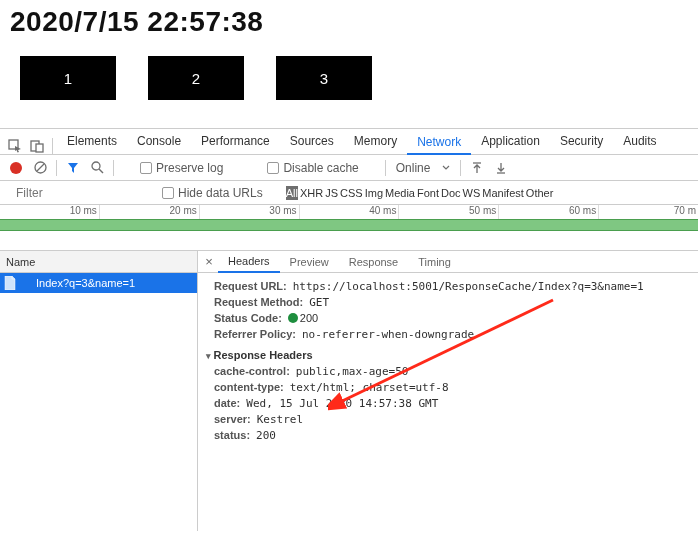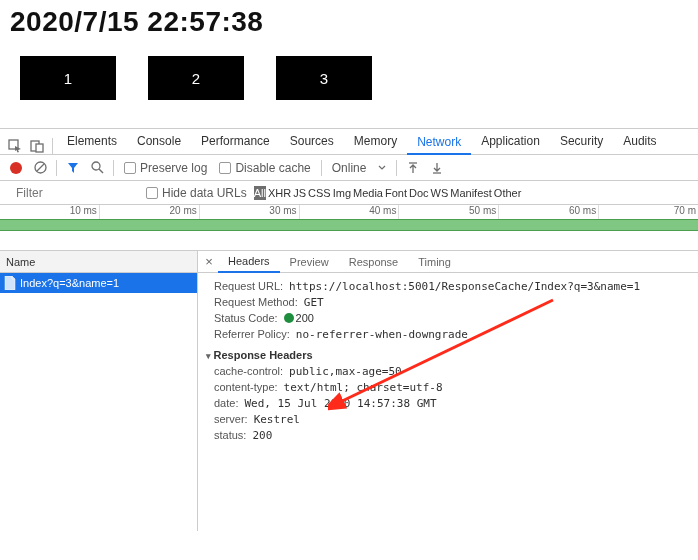--- a/index.html
+++ b/index.html
@@ -11,44 +11,44 @@
   .devtools { border-top: 1px solid #ccc; margin-top: 18px; font-size: 12px; color: #5a5a5a; }
   .dt-tabs { display: flex; align-items: flex-end; height: 26px; border-bottom: 1px solid #ccc; padding: 0 4px; }
   .dt-icon { width: 16px; height: 16px; display: flex; align-items: center; justify-content: center; margin: 0 3px; color: #6e6e6e; }
   .dt-sep { width: 1px; height: 16px; background: #ccc; margin: 0 4px; }
   .dt-tab { padding: 0 10px; height: 26px; line-height: 26px; color: #333; cursor: default; }
   .dt-tab.active { color: #1a73e8; border-bottom: 2px solid #1a73e8; position: relative; top: 1px; }
   .dt-toolbar { display: flex; align-items: center; height: 26px; border-bottom: 1px solid #ccc; padding: 0 4px; }
   .rec-dot { width: 12px; height: 12px; border-radius: 50%; background: #d93025; margin: 0 6px; }
   .tb-icon { width: 16px; height: 16px; display: flex; align-items: center; justify-content: center; margin: 0 4px; color: #6e6e6e; }
   .tb-sep { width: 1px; height: 16px; background: #ccc; margin: 0 4px; }
-  .checkbox-wrap { display: flex; align-items: center; margin: 0 6px; gap: 4px; color: #5a5a5a; }
+  .checkbox-wrap { display: flex; align-items: center; margin: 0 22px; gap: 4px; color: #5a5a5a; }
   .checkbox-box { width: 12px; height: 12px; border: 1px solid #999; border-radius: 2px; }
   .online-sel { display: flex; align-items: center; gap: 12px; margin: 0 6px; }
   .filter-row { display: flex; align-items: center; height: 24px; border-bottom: 1px solid #ccc; }
   .filter-input { border: none; outline: none; width: 140px; height: 20px; padding: 0 16px; font-size: 12px; color: #888; background: transparent; }
   .chip { padding: 1px 0; border-radius: 0; margin: 0 1px; font-size: 11px; color: #333; }
   .chip.all { background: #6e6e6e; color: #fff; }
   .timeline { height: 46px; border-bottom: 1px solid #ccc; position: relative; }
   .tl-ticks { display: flex; position: absolute; top: 0; left: 0; right: 0; height: 14px; }
   .tl-tick { flex: 1; text-align: right; font-size: 10px; color: #666; border-right: 1px solid #ddd; padding-right: 2px; }
   .tl-bar { position: absolute; top: 14px; left: 0; right: 0; height: 12px; background: linear-gradient(to bottom, #7fc782 0, #7fc782 100%); border-top: 1px solid #4a9e4e; border-bottom: 1px solid #4a9e4e; }
   .lower { display: flex; height: 280px; }
   .req-list { width: 198px; border-right: 1px solid #ccc; }
   .req-head { height: 22px; line-height: 22px; padding: 0 6px; font-size: 11px; color: #333; border-bottom: 1px solid #ccc; background: #f3f3f3; }
-  .req-item { height: 20px; display: flex; align-items: center; gap: 4px; padding: 0 4px; background: #1a73e8; color: #fff; font-size: 11px; }
+  .req-item { height: 20px; display: flex; align-items: center; gap: 20px; padding: 0 4px; background: #1a73e8; color: #fff; font-size: 11px; }
   .file-icon { width: 12px; height: 14px; }
   .detail { flex: 1; position: relative; overflow: hidden; }
   .detail-tabs { display: flex; align-items: center; height: 22px; border-bottom: 1px solid #ccc; padding: 0 2px; }
   .detail-tab { padding: 0 10px; font-size: 11px; color: #666; }
   .detail-tab.active { color: #333; border-bottom: 2px solid #1a73e8; height: 22px; line-height: 20px; }
   .close-x { width: 18px; text-align: center; color: #666; font-size: 13px; }
   .detail-body { padding: 4px 8px 10px 16px; font-size: 11px; color: #333; }
   .kv { display: flex; margin: 3px 0; }
-  .kv .k { font-weight: normal; color: #545454; margin-right: 6px; white-space: nowrap; }
+  .kv .k { font-weight: bold; color: #545454; margin-right: 6px; white-space: nowrap; }
   .kv .v { font-family: Consolas, Menlo, monospace; color: #303030; }
   .section-head { font-weight: bold; color: #333; margin: 8px 0 4px -8px; font-size: 11px; }
   .section-head::before { content: "▾"; font-size: 9px; margin-right: 3px; color: #666; }
   .status-dot { display: inline-block; width: 10px; height: 10px; border-radius: 50%; background: #1e8e3e; vertical-align: -1px; margin-right: 2px; }
   .arrow { position: absolute; pointer-events: none; }
 </style>
 </head>
 <body>
 
 <div class="page-top">

